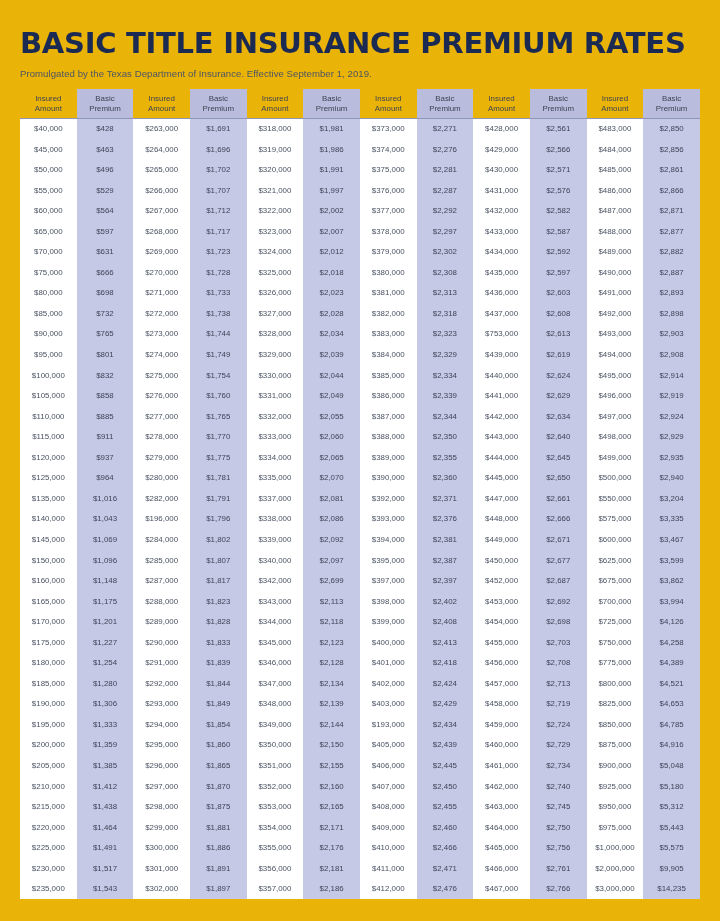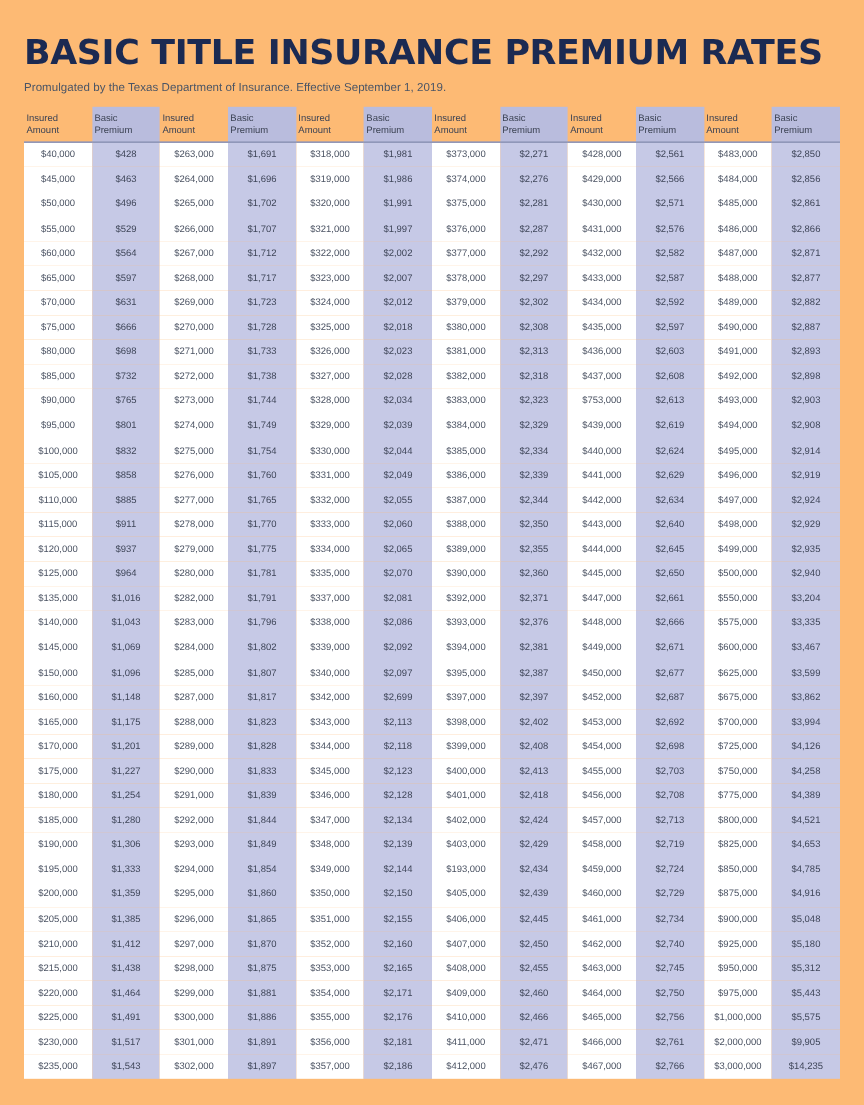--- a/index.html
+++ b/index.html
@@ -6,21 +6,21 @@
   html,body{
     width:720px; height:921px;
     background:#fffffe;
     font-family:"Liberation Sans", sans-serif;
     overflow:hidden;
   }
   #page{
     width:720px; height:921px;
     position:relative;
     padding:0 20px;
-    background:#fdba74;
+    background:#eab308;
   }
   #title{
     font-family:"DejaVu Sans", sans-serif;
     font-weight:bold;
     font-size:28.5px;
     letter-spacing:-0.3px;
     color:#1b2a52;
     padding-top:29px;
     line-height:1.05;
     transform:scaleX(1.02);
@@ -41,21 +41,21 @@
     table-layout:fixed;
   }
   col.ins{ width:56.6px; }
   col.prem{ width:56.6px; }
   thead th{
     font-size:7.9px;
     font-weight:normal;
     color:#3c4354;
     line-height:1.22;
     padding:5px 2px 5px 2px;
-    text-align:left;
+    text-align:center;
     vertical-align:bottom;
     border-bottom:1px solid #8e96b8;
   }
   thead th.shade{ background:#b9bcdd; }
   tbody td{
     font-size:7.9px;
     color:#4a5262;
     text-align:center;
     height:20.55px;
     padding:0 2px;
@@ -371,21 +371,21 @@
           <td class="plain">$392,000</td>
           <td class="shade">$2,371</td>
           <td class="plain">$447,000</td>
           <td class="shade">$2,661</td>
           <td class="plain">$550,000</td>
           <td class="shade">$3,204</td>
         </tr>
         <tr>
           <td class="plain">$140,000</td>
           <td class="shade">$1,043</td>
-          <td class="plain">$283,000</td>
+          <td class="plain">$196,000</td>
           <td class="shade">$1,796</td>
           <td class="plain">$338,000</td>
           <td class="shade">$2,086</td>
           <td class="plain">$393,000</td>
           <td class="shade">$2,376</td>
           <td class="plain">$448,000</td>
           <td class="shade">$2,666</td>
           <td class="plain">$575,000</td>
           <td class="shade">$3,335</td>
         </tr>

